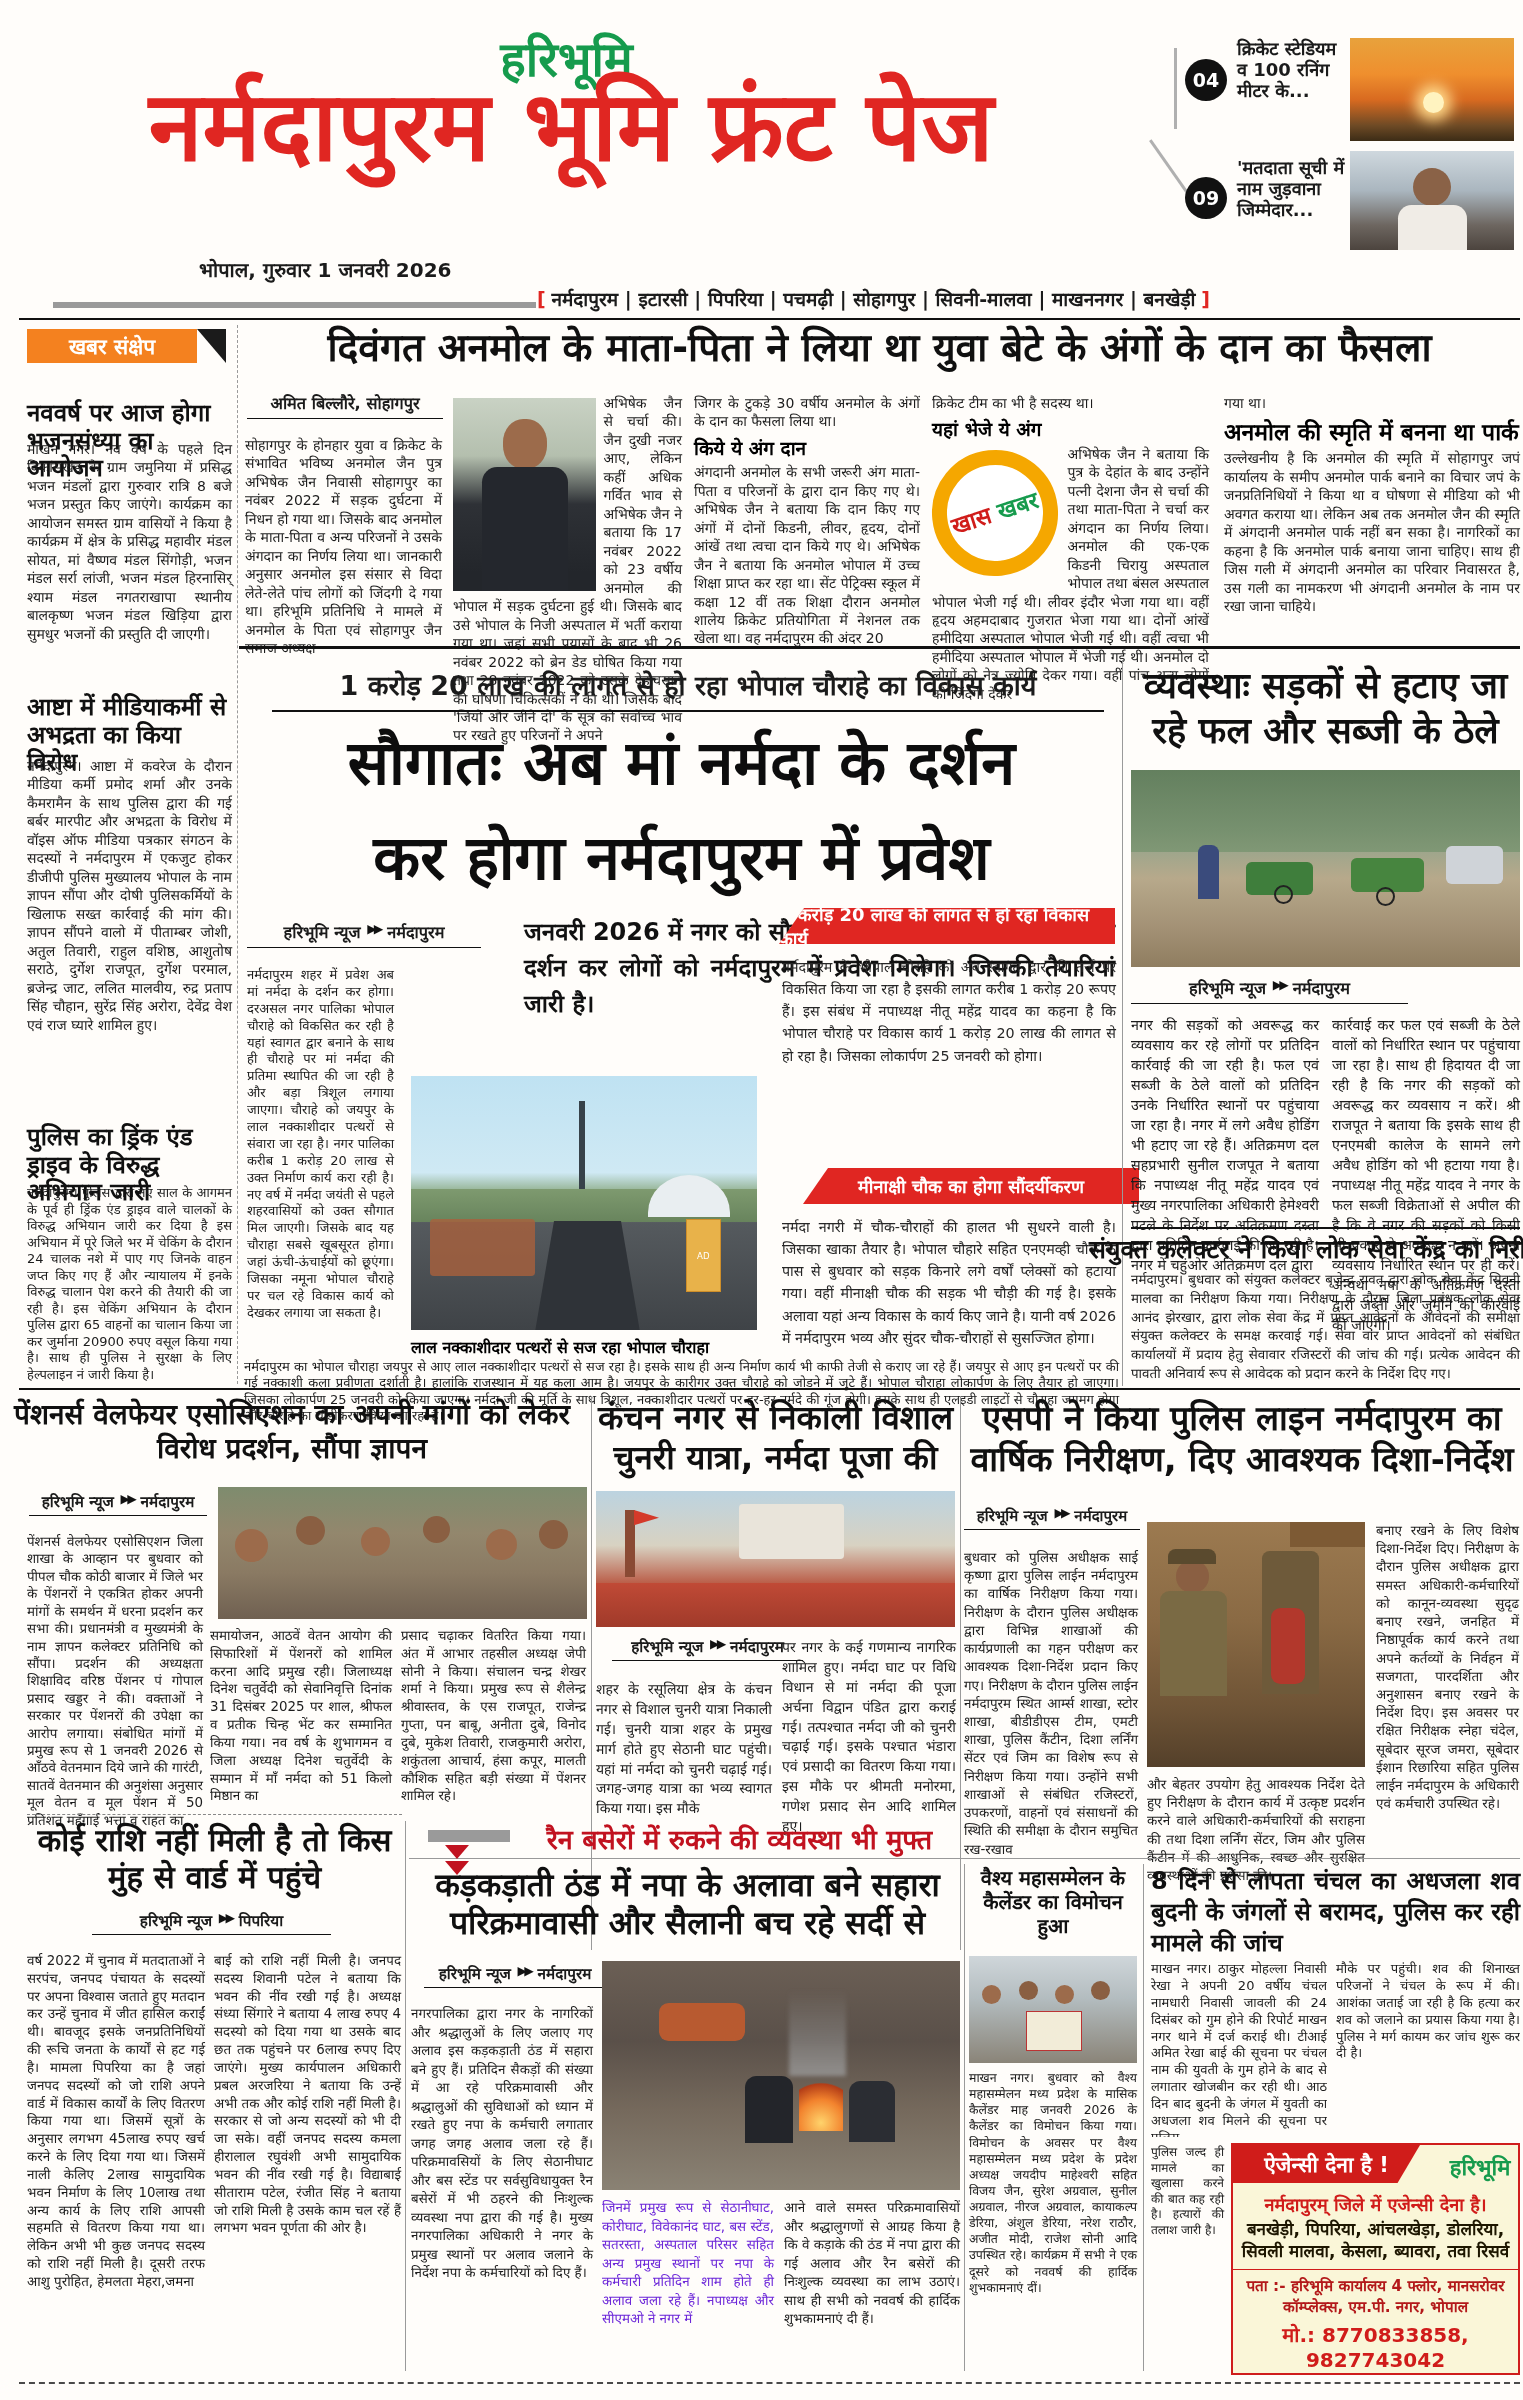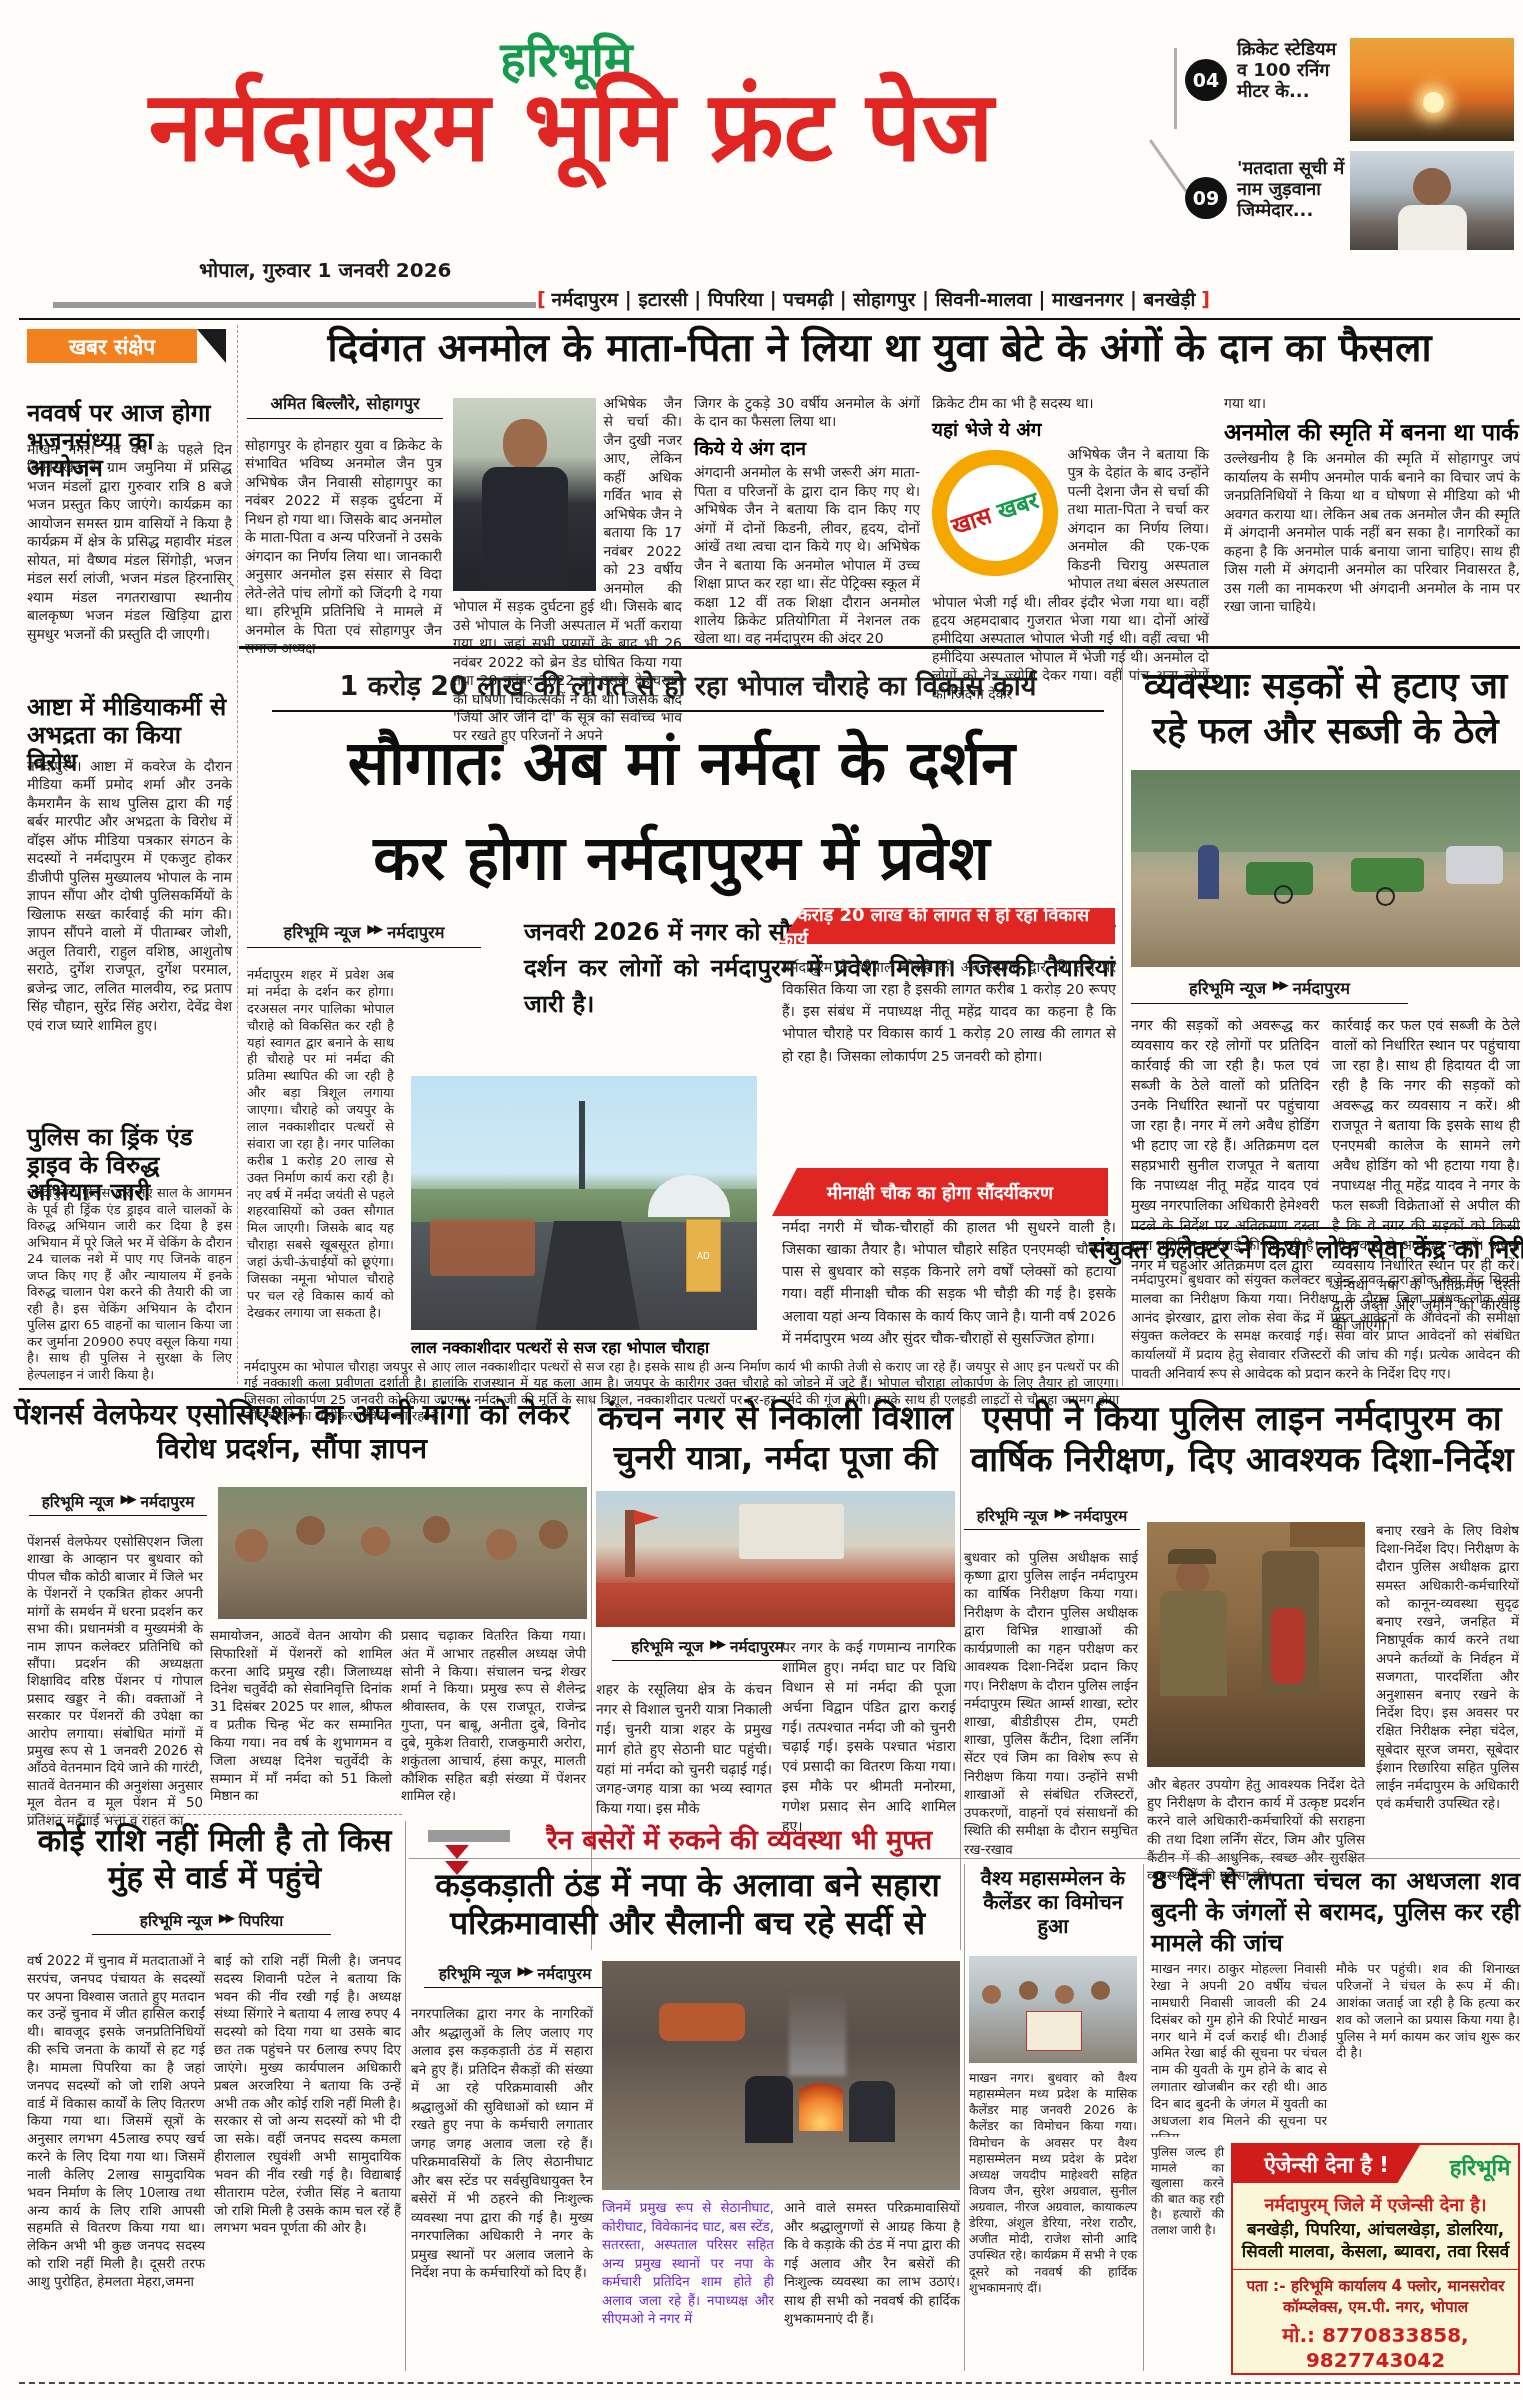--- a/index.html
+++ b/index.html
@@ -132,21 +132,21 @@
     <div style="position:absolute;left:237px;top:99px;width:82px;height:42px;border-radius:50% 50% 0 0/90% 90% 0 0;background:#e9eef1;"></div>
     <div style="position:absolute;left:143px;top:145px;width:67px;height:109px;background:#2f3338;transform:perspective(153px) rotateX(38deg);transform-origin:top;"></div>
     <div style="position:absolute;left:275px;top:143px;width:32.5px;height:71px;background:#e8b24a;border:1.9px solid #cf8f2a;font-size:8.6px;color:#fff;display:flex;align-items:center;justify-content:center;">AD</div>
     <div style="position:absolute;left:19px;top:143px;width:105px;height:57px;background:#a9603c;opacity:.8;border-radius:3.8px;"></div>
   </div>
   <div class="abs cap" style="left:411px;top:1336px;width:346px;">लाल नक्काशीदार पत्थरों से सज रहा भोपाल चौराहा</div>
   <div class="abs j" style="left:244px;top:1359px;width:875px;font-size:13px;line-height:1.25;color:#1c1c1c;">नर्मदापुरम का भोपाल चौराहा जयपुर से आए लाल नक्काशीदार पत्थरों से सज रहा है। इसके साथ ही अन्य निर्माण कार्य भी काफी तेजी से कराए जा रहे हैं। जयपुर से आए इन पत्थरों पर की गई नक्काशी कला प्रवीणता दर्शाती है। हालांकि राजस्थान में यह कला आम है। जयपुर के कारीगर उक्त चौराहे को जोड़ने में जुटे हैं। भोपाल चौराहा लोकार्पण के लिए तैयार हो जाएगा। जिसका लोकार्पण 25 जनवरी को किया जाएगा। नर्मदा जी की मूर्ति के साथ त्रिशूल, नक्काशीदार पत्थरों पर हर-हर नर्मदे की गूंज होगी। इसके साथ ही एलइडी लाइटों से चौराहा जगमग होगा और चौराहे का चौड़ीकरण किया जा रहा है।</div>
 
   <div class="ribbon abs" style="left:779px;top:908px;width:336px;height:36px;">1 करोड़ 20 लाख की लागत से हो रहा विकास कार्य</div>
   <div class="abs ribbon-body j" style="left:782px;top:956px;width:334px;">नर्मदापुरम के भोपाल चौराहे को अब स्वागत द्वार की तर्ज पर विकसित किया जा रहा है इसकी लागत करीब 1 करोड़ 20 रूपए हैं। इस संबंध में नपाध्यक्ष नीतू महेंद्र यादव का कहना है कि भोपाल चौराहे पर विकास कार्य 1 करोड़ 20 लाख की लागत से हो रहा है। जिसका लोकार्पण 25 जनवरी को होगा।</div>
-  <div class="ribbon abs" style="left:772px;top:1168px;width:336px;height:48px;">मीनाक्षी चौक का होगा सौंदर्यीकरण</div>
+  <div class="ribbon abs" style="left:803px;top:1168px;width:336px;height:36px;">मीनाक्षी चौक का होगा सौंदर्यीकरण</div>
   <div class="abs ribbon-body j" style="left:782px;top:1216px;width:334px;">नर्मदा नगरी में चौक-चौराहों की हालत भी सुधरने वाली है। जिसका खाका तैयार है। भोपाल चौहारे सहित एनएमव्ही चौक के पास से बुधवार को सड़क किनारे लगे वर्षों प्लेक्सों को हटाया गया। वहीं मीनाक्षी चौक की सड़क भी चौड़ी की गई है। इसके अलावा यहां अन्य विकास के कार्य किए जाने है। यानी वर्ष 2026 में नर्मदापुरम भव्य और सुंदर चौक-चौराहों से सुसज्जित होगा।</div>
 
   <div class="vline" style="left:1122px;top:660px;height:726px;"></div>
 
   <div class="abs hl c" style="left:1131px;top:663px;width:389px;font-size:36px;line-height:1.25;">व्यवस्थाः सड़कों से हटाए जा रहे फल और सब्जी के ठेले</div>
   <div class="photo" style="left:1131px;top:770px;width:389px;height:197px;background:linear-gradient(180deg,#9db3a0 0%,#8aa38c 30%,#b7a98b 55%,#a39175 80%,#8f7d60 100%);">
     <div style="position:absolute;left:0;top:0;width:389px;height:82px;background:linear-gradient(180deg,#5d7a57,#7d9673);opacity:.9;"></div>
     <div style="position:absolute;left:115px;top:92px;width:67px;height:32.5px;background:#3f7e3c;border-radius:5.7px;"></div>
     <div style="position:absolute;left:220px;top:88px;width:73px;height:34px;background:#47853f;border-radius:5.7px;"></div>
     <div style="position:absolute;left:143px;top:115px;width:15.3px;height:15.3px;border-radius:50%;border:2.9px solid #222;"></div>

